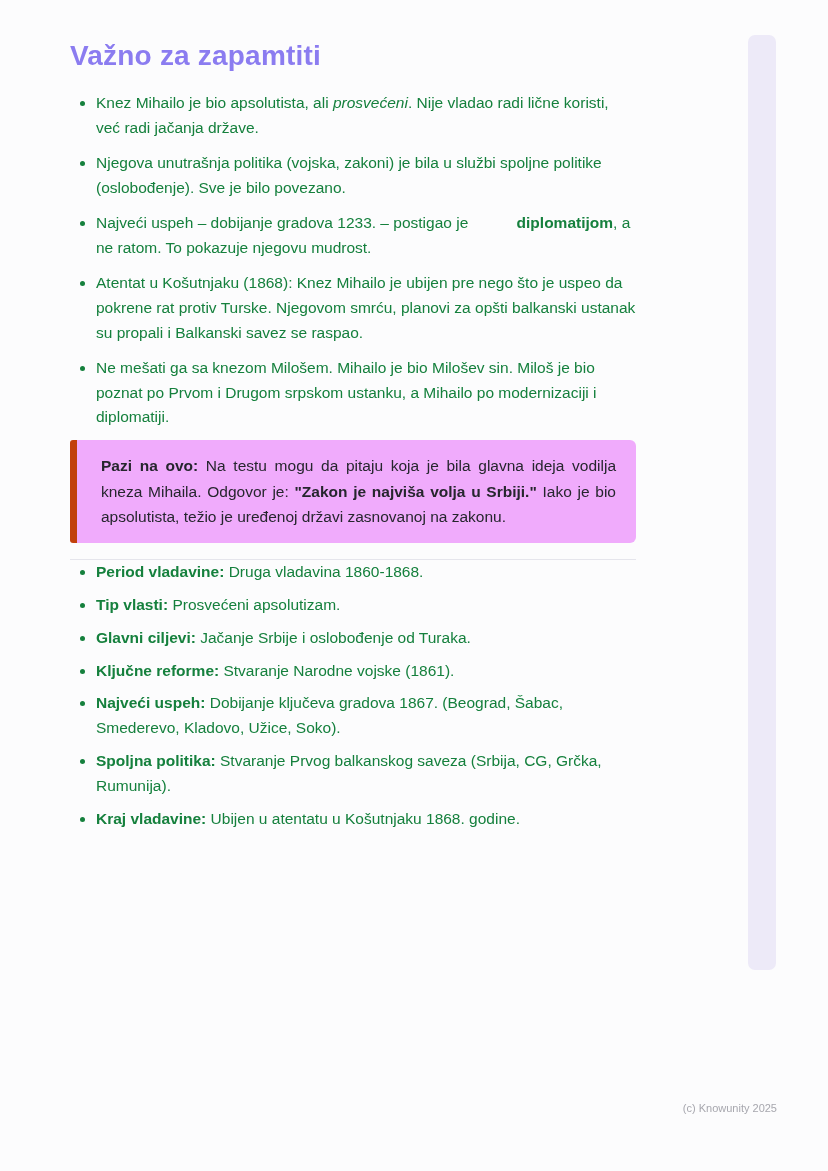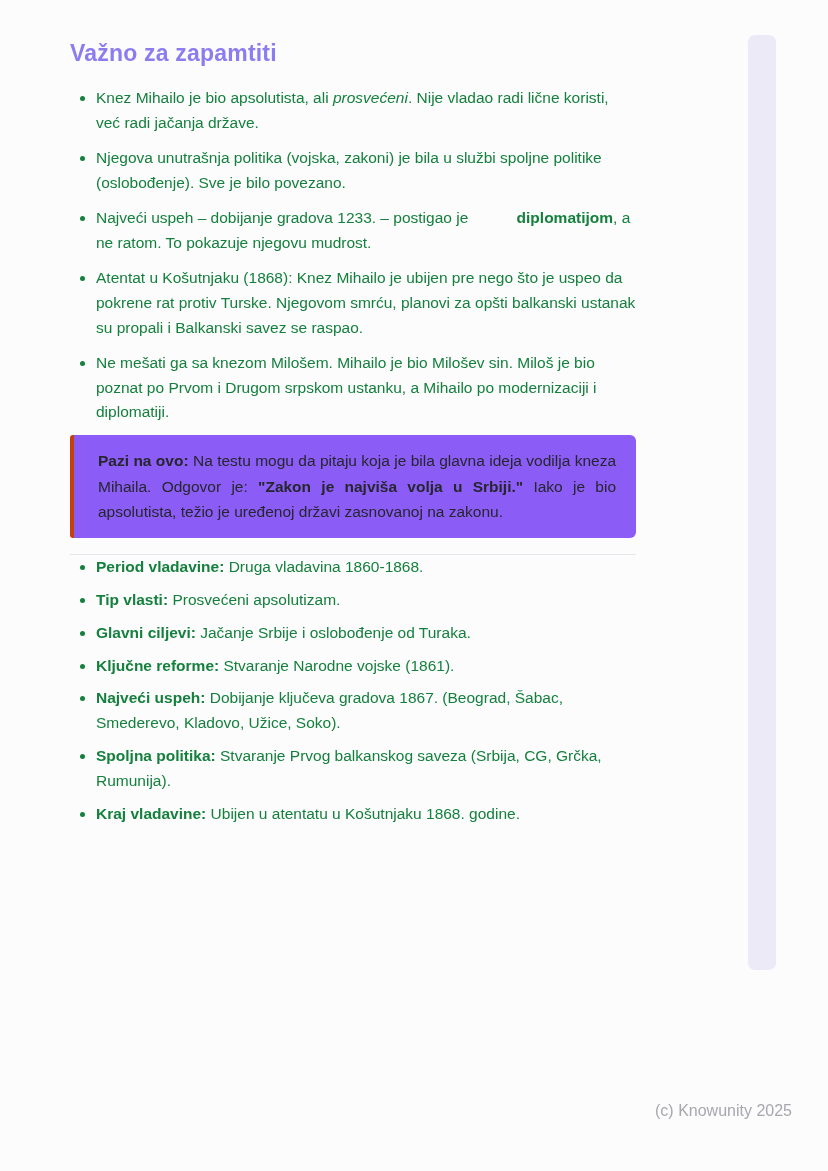--- a/index.html
+++ b/index.html
@@ -14,42 +14,42 @@
     color: #26262e;
   }
   .content {
     position: absolute;
     left: 70px;
     top: 0;
     width: 566px;
   }
   .section-title {
     color: #8b7cf0;
-    font-size: 23px;
+    font-size: 28px;
     font-weight: 700;
     letter-spacing: 0.2px;
     margin: 0;
   }
   .title-1 { margin: 40px 0 19px; }
   .title-2 { margin: 26px 0 20px; }
   ul.notes {
     margin: 0;
     padding: 0 0 0 26px;
   }
   ul.notes li {
     font-size: 15.5px;
     line-height: 1.61;
     color: #15803d;
   }
   ul.list-a li { margin-bottom: 10px; }
   ul.list-b li { margin-bottom: 8px; }
   .callout {
     margin-top: 2px;
-    background: #8b5cf6;
-    border-left: 4px solid #c2410c;
+    background: #f0abfc;
+    border-left: 7px solid #c2410c;
     border-radius: 3px 6px 6px 3px;
     padding: 13px 20px 13px 24px;
   }
   .callout p {
     margin: 0;
     font-size: 15.5px;
     line-height: 1.64;
     text-align: justify;
   }
   .divider {
@@ -61,23 +61,23 @@
     position: absolute;
     left: 748px;
     top: 35px;
     width: 28px;
     height: 935px;
     background: #edeaf8;
     border-radius: 7px;
   }
   .footer {
     position: absolute;
-    right: 36px;
+    right: 51px;
     top: 1102px;
-    font-size: 16px;
+    font-size: 11px;
     color: #a7a7ae;
   }
 </style>
 </head>
 <body>
 
 <div class="content">
 
   <h2 class="section-title title-1">Važno za zapamtiti</h2>
 

